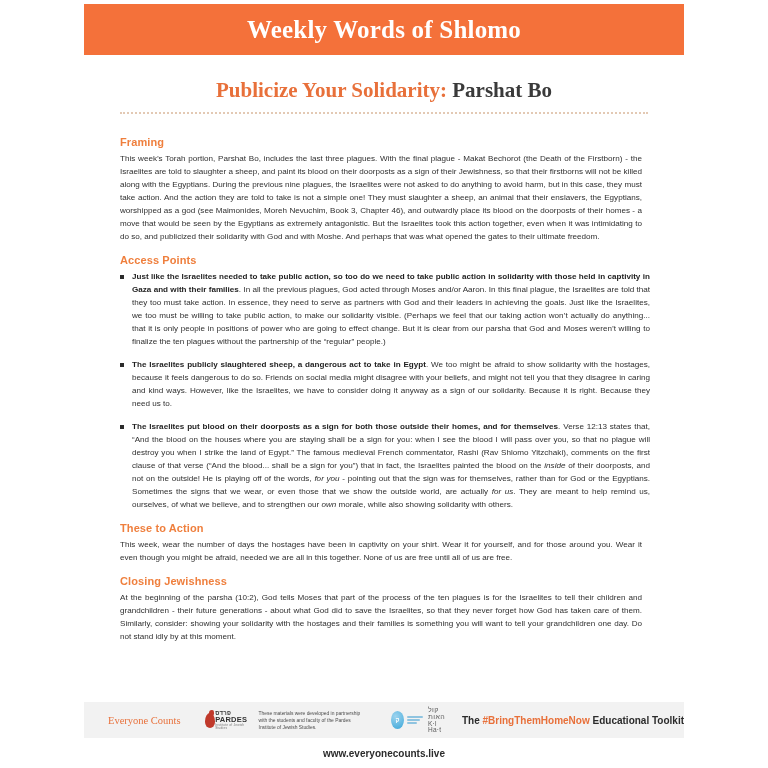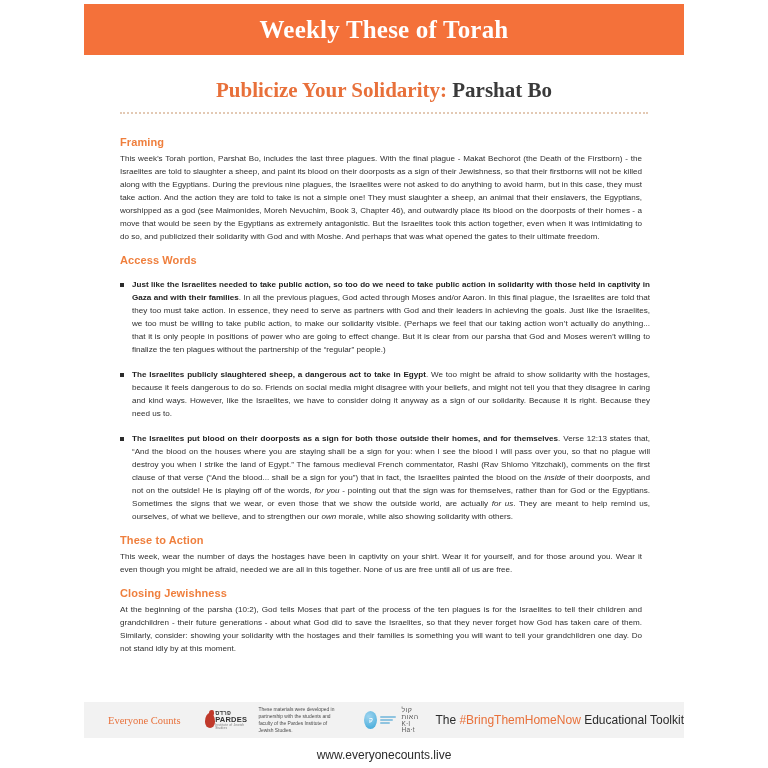--- a/index.html
+++ b/index.html
@@ -98,21 +98,20 @@
     padding: 0;
   }
   ul.points li {
     position: relative;
     padding-left: 12px;
     margin-bottom: 10px;
     font-size: 8.1px;
     line-height: 13.0px;
     text-align: justify;
     color: #2f2f2f;
-    margin-top: 12px;
   }
   ul.points li .sq {
     position: absolute;
     left: 0px;
     top: 4.5px;
     width: 4px;
     height: 4px;
     background: #2b2b2b;
   }
   .lead { font-weight: bold; color: #1f1f1f; }
@@ -222,65 +221,65 @@
   .kh-lines i:nth-child(3) { width: 10px; }
   .kh-text {
     margin-left: 5px;
     line-height: 1.05;
     color: #5a5a5a;
   }
   .kh-heb { font-size: 7px; letter-spacing: 0.4px; }
   .kh-eng { font-size: 6.5px; letter-spacing: 0.3px; }
   .fb-toolkit {
     margin-left: 12px;
-    font-size: 12px;
-    font-weight: normal;
+    font-size: 10px;
+    font-weight: bold;
     color: #2b2b2b;
     white-space: nowrap;
   }
   .fb-toolkit .hashtag { color: #e8703a; }
 
   .site-url {
     position: absolute;
     left: 84px;
     top: 748px;
     width: 600px;
     text-align: center;
-    font-size: 12px;
-    font-weight: normal;
+    font-size: 10px;
+    font-weight: bold;
     color: #2b2b2b;
   }
 </style>
 </head>
 <body>
 
 <div class="page">
 
   <div class="banner">
-    <div class="banner-title">Weekly These of Torah</div>
+    <div class="banner-title">Weekly Words of Shlomo</div>
   </div>
 
   <div class="subtitle-wrap">
     <div class="subtitle">
       <span class="accent">Publicize Your Solidarity:</span>
       <span class="dark">Parshat Bo</span>
     </div>
   </div>
 
   <div class="dotted-rule"></div>
 
   <div class="content">
 
     <div class="section">
       <h2 class="section-head">Framing</h2>
       <p class="body-text">This week’s Torah portion, Parshat Bo, includes the last three plagues. With the final plague - Makat Bechorot (the Death of the Firstborn) - the Israelites are told to slaughter a sheep, and paint its blood on their doorposts as a sign of their Jewishness, so that their firstborns will not be killed along with the Egyptians. During the previous nine plagues, the Israelites were not asked to do anything to avoid harm, but in this case, they must take action. And the action they are told to take is not a simple one! They must slaughter a sheep, an animal that their enslavers, the Egyptians, worshipped as a god (see Maimonides, Moreh Nevuchim, Book 3, Chapter 46), and outwardly place its blood on the doorposts of their homes - a move that would be seen by the Egyptians as extremely antagonistic. But the Israelites took this action together, even when it was intimidating to do so, and publicized their solidarity with God and with Moshe. And perhaps that was what opened the gates to their ultimate freedom.</p>
     </div>
 
     <div class="section">
-      <h2 class="section-head">Access Words</h2>
+      <h2 class="section-head">Access Points</h2>
       <ul class="points">
         <li>
           <span class="sq"></span><span class="lead">Just like the Israelites needed to take public action, so too do we need to take public action in solidarity with those held in captivity in Gaza and with their families</span><span>. In all the previous plagues, God acted through Moses and/or Aaron. In this final plague, the Israelites are told that they too must take action. In essence, they need to serve as partners with God and their leaders in achieving the goals. Just like the Israelites, we too must be willing to take public action, to make our solidarity visible. (Perhaps we feel that our taking action won’t actually do anything... that it is only people in positions of power who are going to effect change. But it is clear from our parsha that God and Moses weren’t willing to finalize the ten plagues without the partnership of the “regular” people.)</span>
         </li>
         <li>
           <span class="sq"></span><span class="lead">The Israelites publicly slaughtered sheep, a dangerous act to take in Egypt</span><span>. We too might be afraid to show solidarity with the hostages, because it feels dangerous to do so. Friends on social media might disagree with your beliefs, and might not tell you that they disagree in caring and kind ways. However, like the Israelites, we have to consider doing it anyway as a sign of our solidarity. Because it is right. Because they need us to.</span>
         </li>
         <li>
           <span class="sq"></span><span class="lead">The Israelites put blood on their doorposts as a sign for both those outside their homes, and for themselves</span><span>. Verse 12:13 states that, “And the blood on the houses where you are staying shall be a sign for you: when I see the blood I will pass over you, so that no plague will destroy you when I strike the land of Egypt.” The famous medieval French commentator, Rashi (Rav Shlomo Yitzchaki), comments on the first clause of that verse (“And the blood... shall be a sign for you”) that in fact, the Israelites painted the blood on the </span><span class="ital">inside</span><span> of their doorposts, and not on the outside! He is playing off of the words, </span><span class="ital">for you</span><span> - pointing out that the sign was for themselves, rather than for God or the Egyptians. Sometimes the signs that we wear, or even those that we show the outside world, are actually </span><span class="ital">for us</span><span>. They are meant to help remind us, ourselves, of what we believe, and to strengthen our </span><span class="ital">own</span><span> morale, while also showing solidarity with others.</span>
         </li>

